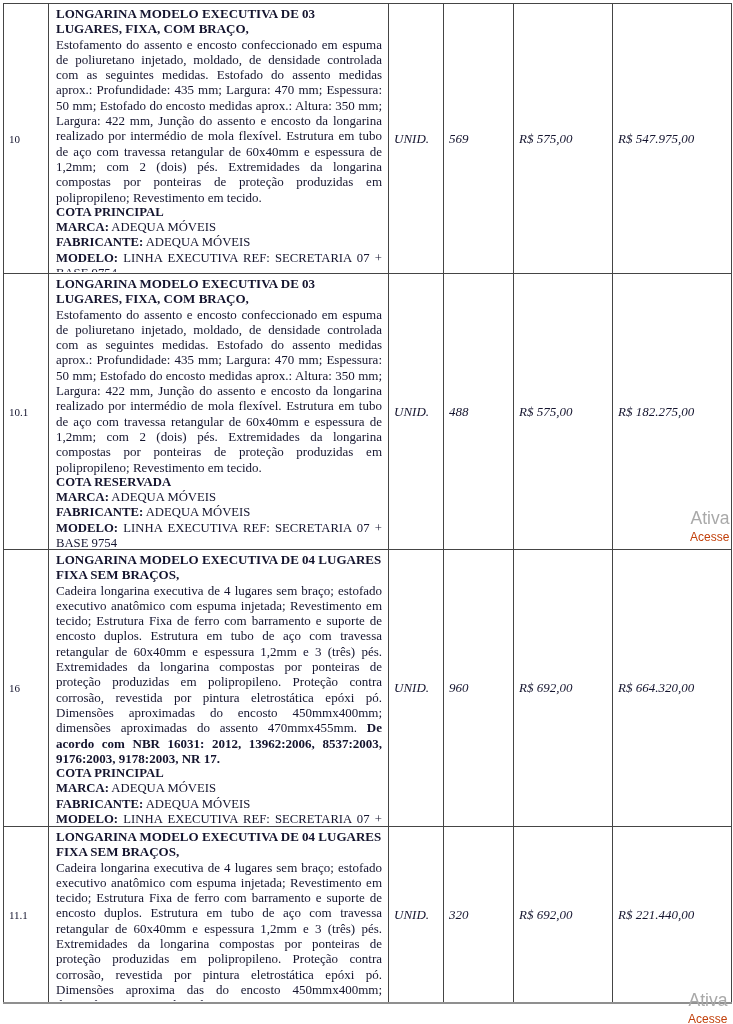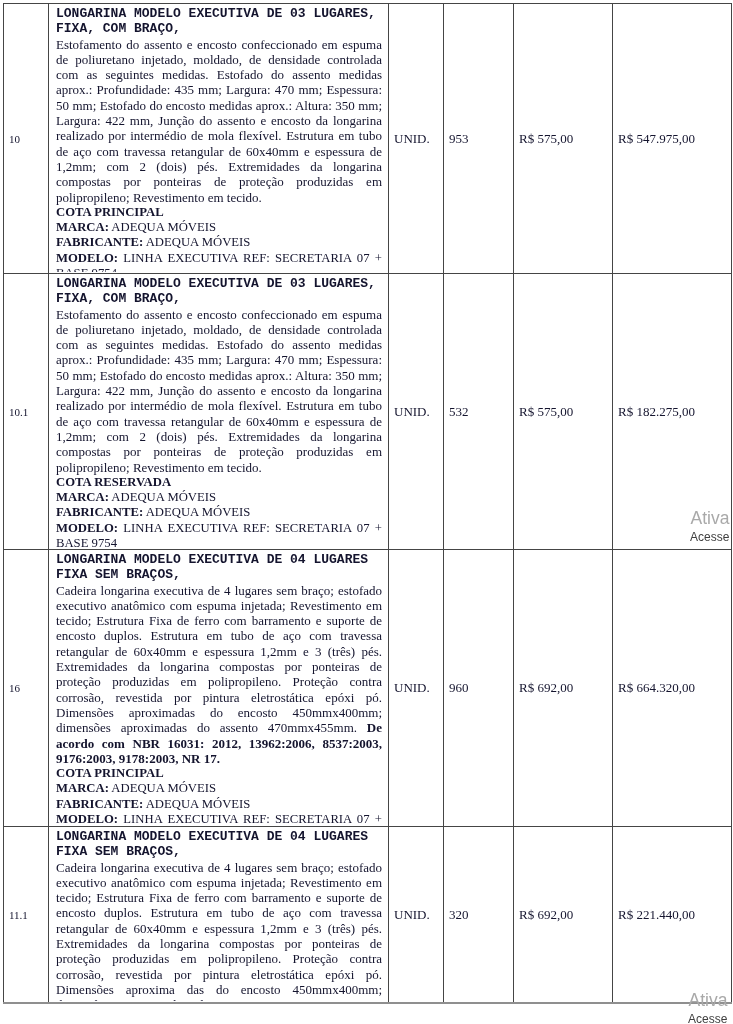--- a/index.html
+++ b/index.html
@@ -14,38 +14,38 @@
     width:728px;margin:3px 0 0 3px;
   }
   td{
     border:1.6px solid #454545;
     padding:0;vertical-align:middle;
     overflow:hidden;
   }
   tr.rlast td{border-bottom:2.5px solid #8f8f8f;}
   .c-item{font-size:11px;padding-left:5px;}
   .c-desc{vertical-align:top;padding:2px 6px 1px 7px;}
-  .c-val{font-size:13px;padding-left:5px;}
+  .c-val{font-size:13px;padding-left:5px;font-style:italic;}
   .desc-wrap{overflow:hidden;}
   .h0{height:266px}
   .h1{height:272px}
   .h2{height:273px}
   .h3{height:172px}
-  .title{font-weight:bold;font-size:13px;line-height:15.3px;font-family:Liberation Mono, monospace;}
+  .title{font-weight:bold;font-size:13px;line-height:15.3px;}
   .bodytxt{font-size:13px;line-height:15.3px;text-align:justify;}
   .line{font-size:12.7px;line-height:15.3px;text-align:justify;}
   .bold{font-weight:bold;font-family:Liberation Serif, serif;}
   .wm{
     position:absolute;z-index:3;white-space:nowrap;
     font-family:"Liberation Sans","DejaVu Sans",sans-serif;
     color:#a9a9a9;
     text-align:right;
   }
   .wm-big{font-size:17.5px;line-height:20px;}
-  .wm-small{font-size:12px;line-height:14px;color:#404040;margin-top:2px;}
+  .wm-small{font-size:12px;line-height:14px;color:#c2410c;margin-top:2px;}
   #wm1{left:690px;top:508px;}
   #wm2{left:688px;top:990px;}
 </style>
 </head>
 <body>
 
 <div class="page">
 
   <table class="items">
     <colgroup>
@@ -66,41 +66,41 @@
         <div class="desc-wrap h0">
           <div class="title">LONGARINA MODELO EXECUTIVA DE 03 LUGARES, FIXA, COM BRAÇO,</div>
           <div class="bodytxt"><span>Estofamento do assento e encosto confeccionado em espuma de poliuretano injetado, moldado, de densidade controlada com as seguintes medidas. Estofado do assento medidas aprox.: Profundidade: 435 mm; Largura: 470 mm; Espessura: 50 mm; Estofado do encosto medidas aprox.: Altura: 350 mm; Largura: 422 mm, Junção do assento e encosto da longarina realizado por intermédio de mola flexível. Estrutura em tubo de aço com travessa retangular de 60x40mm e espessura de 1,2mm; com 2 (dois) pés. Extremidades da longarina compostas por ponteiras de proteção produzidas em polipropileno; Revestimento em tecido.</span><b></b></div>
           <div class="line bold">COTA PRINCIPAL</div>
           <div class="line"><b>MARCA:</b> <span>ADEQUA MÓVEIS</span></div>
           <div class="line"><b>FABRICANTE:</b> <span>ADEQUA MÓVEIS</span></div>
           <div class="line"><b>MODELO:</b> <span>LINHA EXECUTIVA REF: SECRETARIA 07 + BASE 9754</span></div>
         </div>
       </td>
       <td class="c-val">UNID.</td>
-      <td class="c-val">953</td>
+      <td class="c-val">569</td>
       <td class="c-val">R$ 575,00</td>
       <td class="c-val">R$ 547.975,00</td>
     </tr>
 
     <tr>
       <td class="c-item">
         <span>10.1</span>
       </td>
       <td class="c-desc">
         <div class="desc-wrap h1">
           <div class="title">LONGARINA MODELO EXECUTIVA DE 03 LUGARES, FIXA, COM BRAÇO,</div>
           <div class="bodytxt"><span>Estofamento do assento e encosto confeccionado em espuma de poliuretano injetado, moldado, de densidade controlada com as seguintes medidas. Estofado do assento medidas aprox.: Profundidade: 435 mm; Largura: 470 mm; Espessura: 50 mm; Estofado do encosto medidas aprox.: Altura: 350 mm; Largura: 422 mm, Junção do assento e encosto da longarina realizado por intermédio de mola flexível. Estrutura em tubo de aço com travessa retangular de 60x40mm e espessura de 1,2mm; com 2 (dois) pés. Extremidades da longarina compostas por ponteiras de proteção produzidas em polipropileno; Revestimento em tecido.</span><b></b></div>
           <div class="line bold">COTA RESERVADA</div>
           <div class="line"><b>MARCA:</b> <span>ADEQUA MÓVEIS</span></div>
           <div class="line"><b>FABRICANTE:</b> <span>ADEQUA MÓVEIS</span></div>
           <div class="line"><b>MODELO:</b> <span>LINHA EXECUTIVA REF: SECRETARIA 07 + BASE 9754</span></div>
         </div>
       </td>
       <td class="c-val">UNID.</td>
-      <td class="c-val">532</td>
+      <td class="c-val">488</td>
       <td class="c-val">R$ 575,00</td>
       <td class="c-val">R$ 182.275,00</td>
     </tr>
 
     <tr>
       <td class="c-item">
         <span>16</span>
       </td>
       <td class="c-desc">
         <div class="desc-wrap h2">

